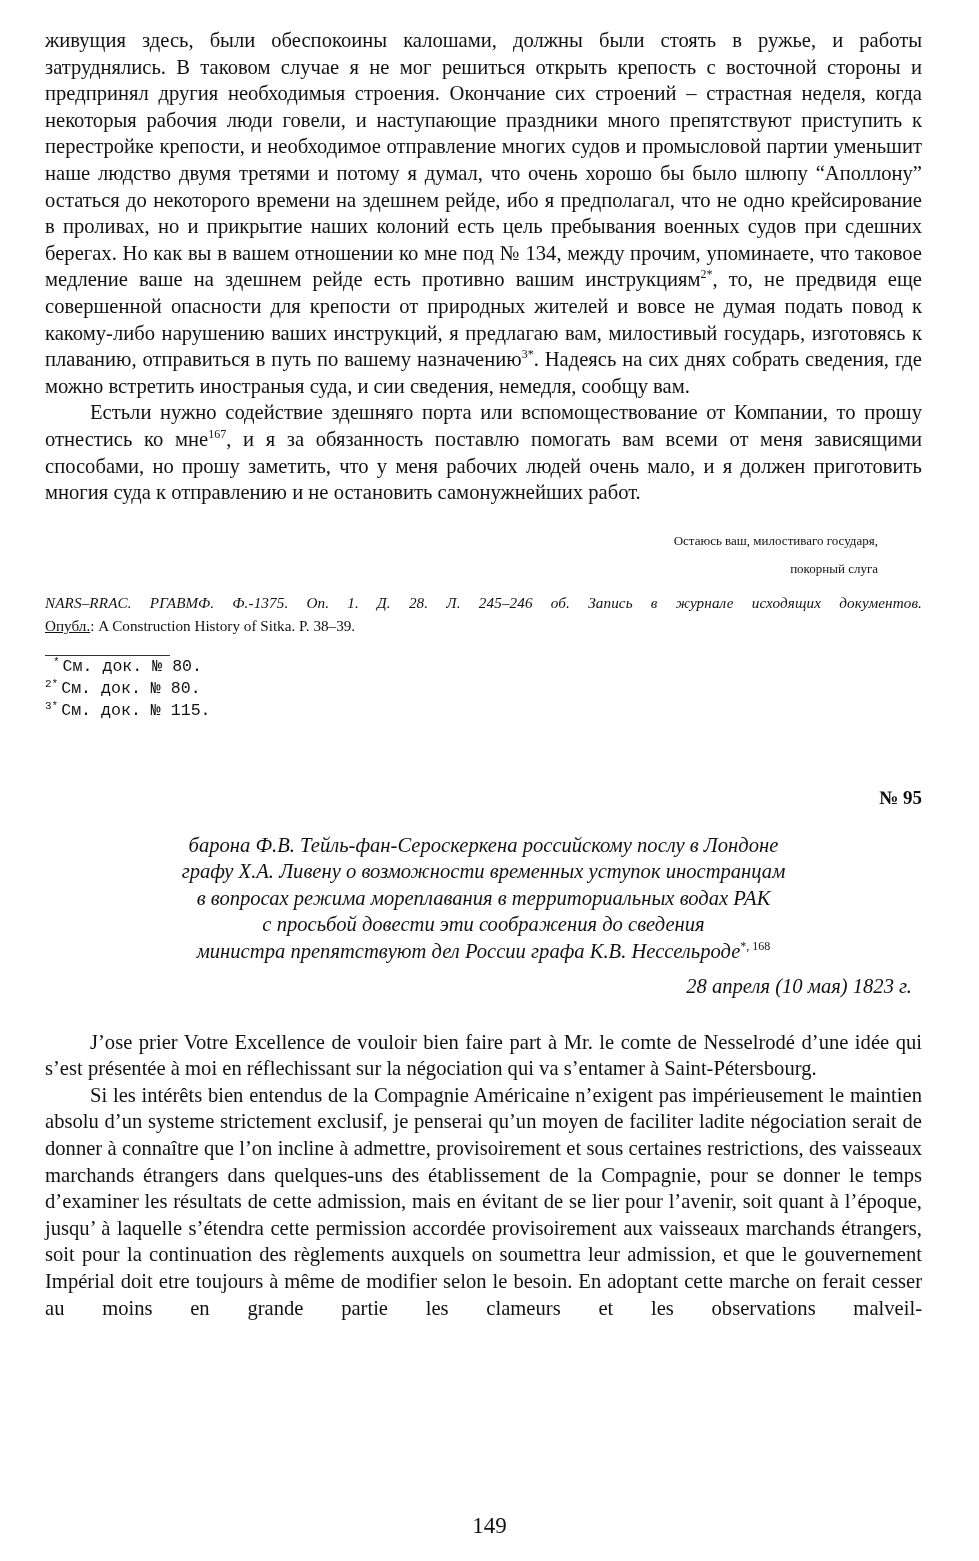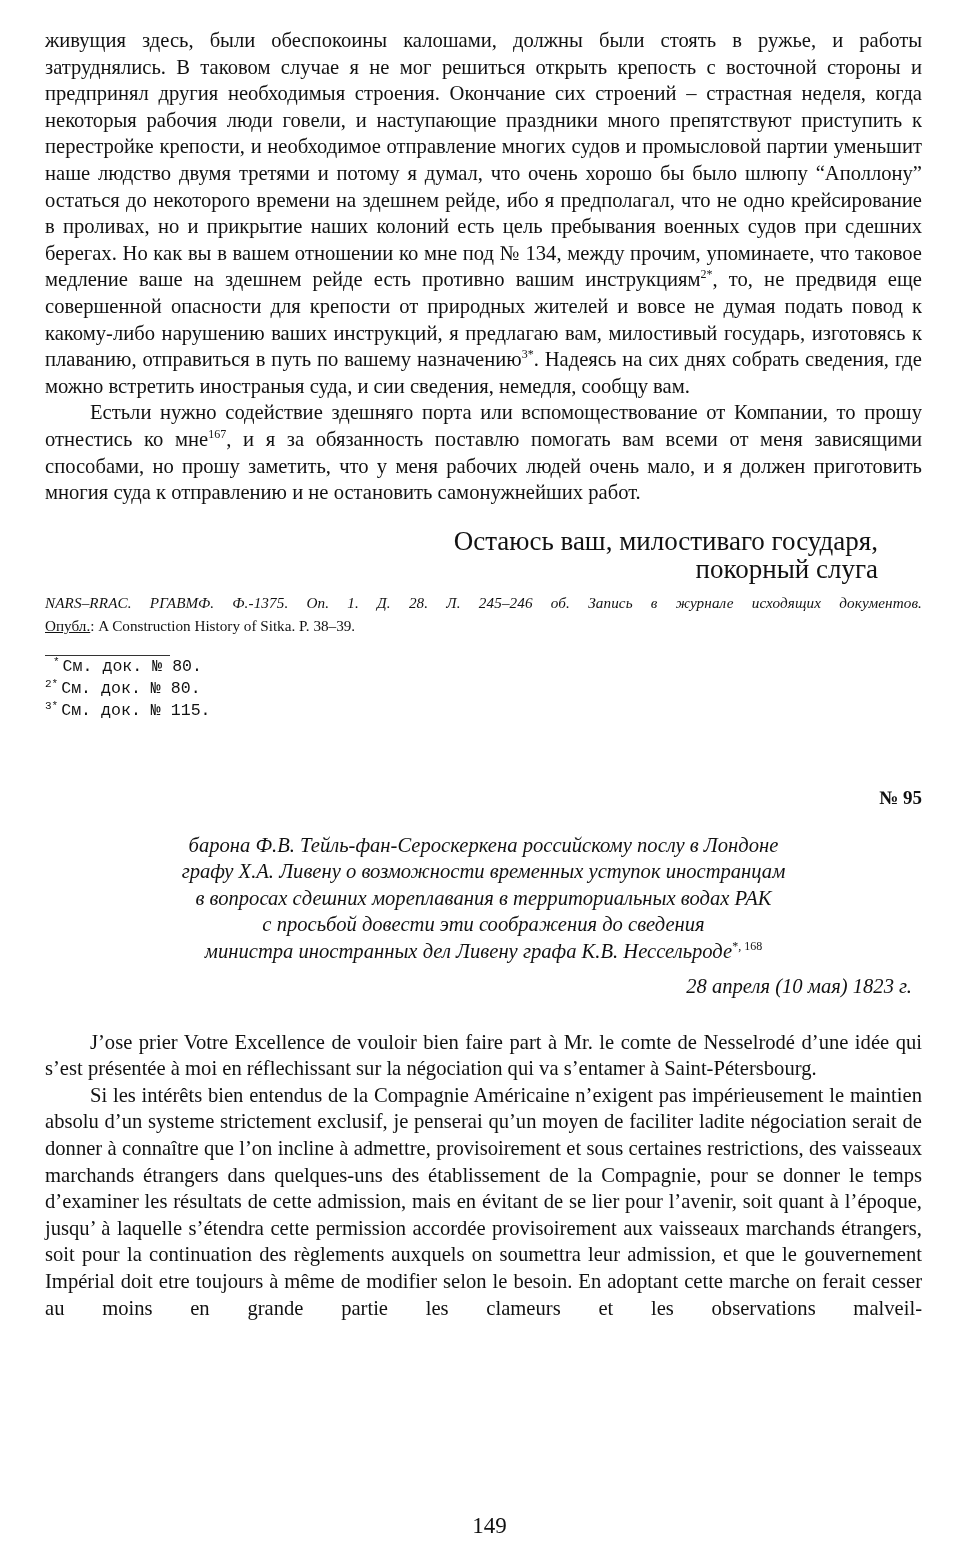--- a/index.html
+++ b/index.html
@@ -29,21 +29,21 @@
     }
     .para.indent { text-indent: 45px; }
     .para.noindent { text-indent: 0; }
     sup {
       font-size: 12px;
       line-height: 0;
       vertical-align: 8px;
     }
     .closing {
       margin-top: 21px;
-      font-size: 27px;
+      font-size: 13px;
       line-height: 28px;
       text-align: right;
       padding-right: 44px;
     }
     .closing .l2 { display: block; }
     .source {
       margin-top: 8px;
       font-size: 15.2px;
       line-height: 23px;
     }
@@ -139,23 +139,23 @@
     <span class="fn"><sup>*</sup><span>См. док. № 80.</span></span>
     <span class="fn" style="padding-left:0"><sup>2*</sup><span>См. док. № 80.</span></span>
     <span class="fn" style="padding-left:0"><sup>3*</sup><span>См. док. № 115.</span></span>
   </div>
 
   <div class="docnum">№ 95</div>
 
   <div class="doc-title">
     <span class="tl">барона Ф.В. Тейль-фан-Сероскеркена российскому послу в Лондоне</span>
     <span class="tl">графу Х.А. Ливену о возможности временных уступок иностранцам</span>
-    <span class="tl">в вопросах сдешних мореплавания в территориальных водах РАК</span>
+    <span class="tl">в вопросах режима мореплавания в территориальных водах РАК</span>
     <span class="tl">с просьбой довести эти соображения до сведения</span>
-    <span class="tl"><span>министра иностранных дел Ливену графа К.В. Нессельроде</span><sup>*, 168</sup></span>
+    <span class="tl"><span>министра препятствуют дел России графа К.В. Нессельроде</span><sup>*, 168</sup></span>
   </div>
 
   <div class="doc-date">28 апреля (10 мая) 1823 г.</div>
 
   <div class="french">
     <p class="para indent">J’ose prier Votre Excellence de vouloir bien faire part à Mr. le comte de Nesselrodé d’une idée qui s’est présentée à moi en réflechissant sur la négociation qui va s’entamer à Saint-Pétersbourg.</p>
     <p class="para indent" style="text-align-last: justify;">Si les intérêts bien entendus de la Compagnie Américaine n’exigent pas impérieusement le maintien absolu d’un systeme strictement exclusif, je penserai qu’un moyen de faciliter ladite négociation serait de donner à connaître que l’on incline à admettre, provisoirement et sous certaines restrictions, des vaisseaux marchands étrangers dans quelques-uns des établissement de la Compagnie, pour se donner le temps d’examiner les résultats de cette admission, mais en évitant de se lier pour l’avenir, soit quant à l’époque, jusqu’ à laquelle s’étendra cette permission accordée provisoirement aux vaisseaux marchands étrangers, soit pour la continuation des règlements auxquels on soumettra leur admission, et que le gouvernement Impérial doit etre toujours à même de modifier selon le besoin. En adoptant cette marche on ferait cesser au moins en grande partie les clameurs et les observations malveil-</p>
   </div>
 </div>
 

